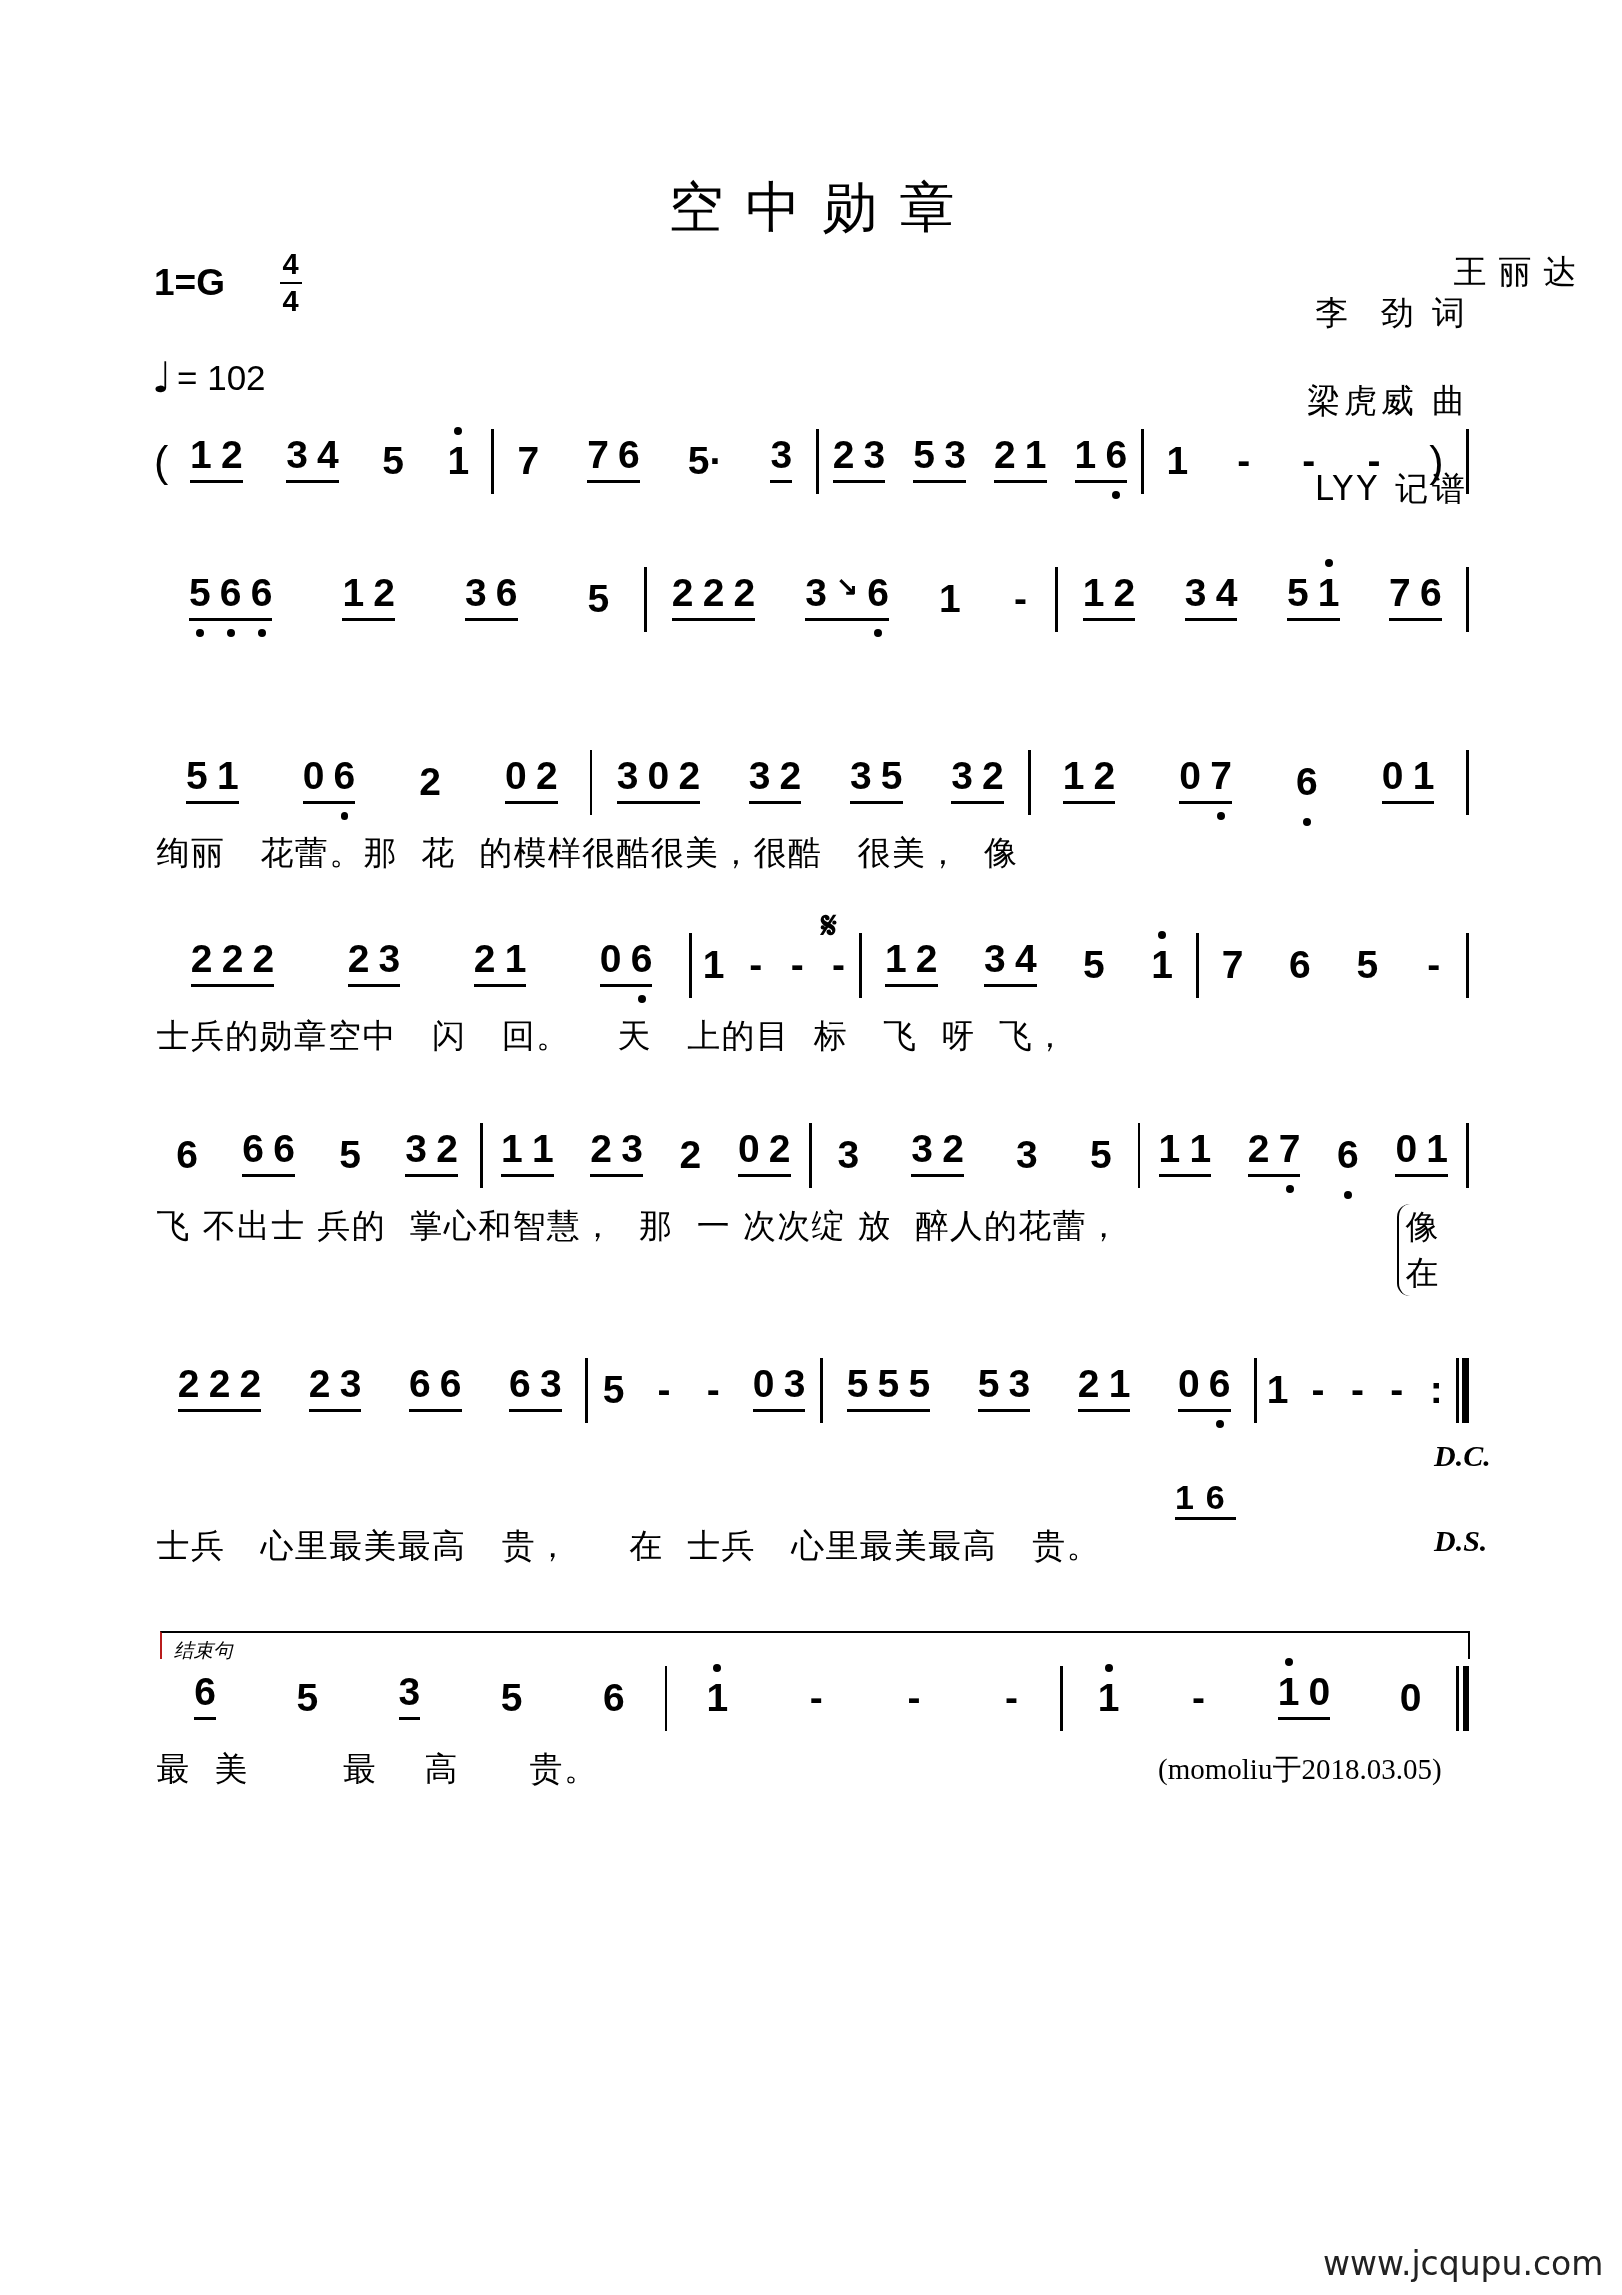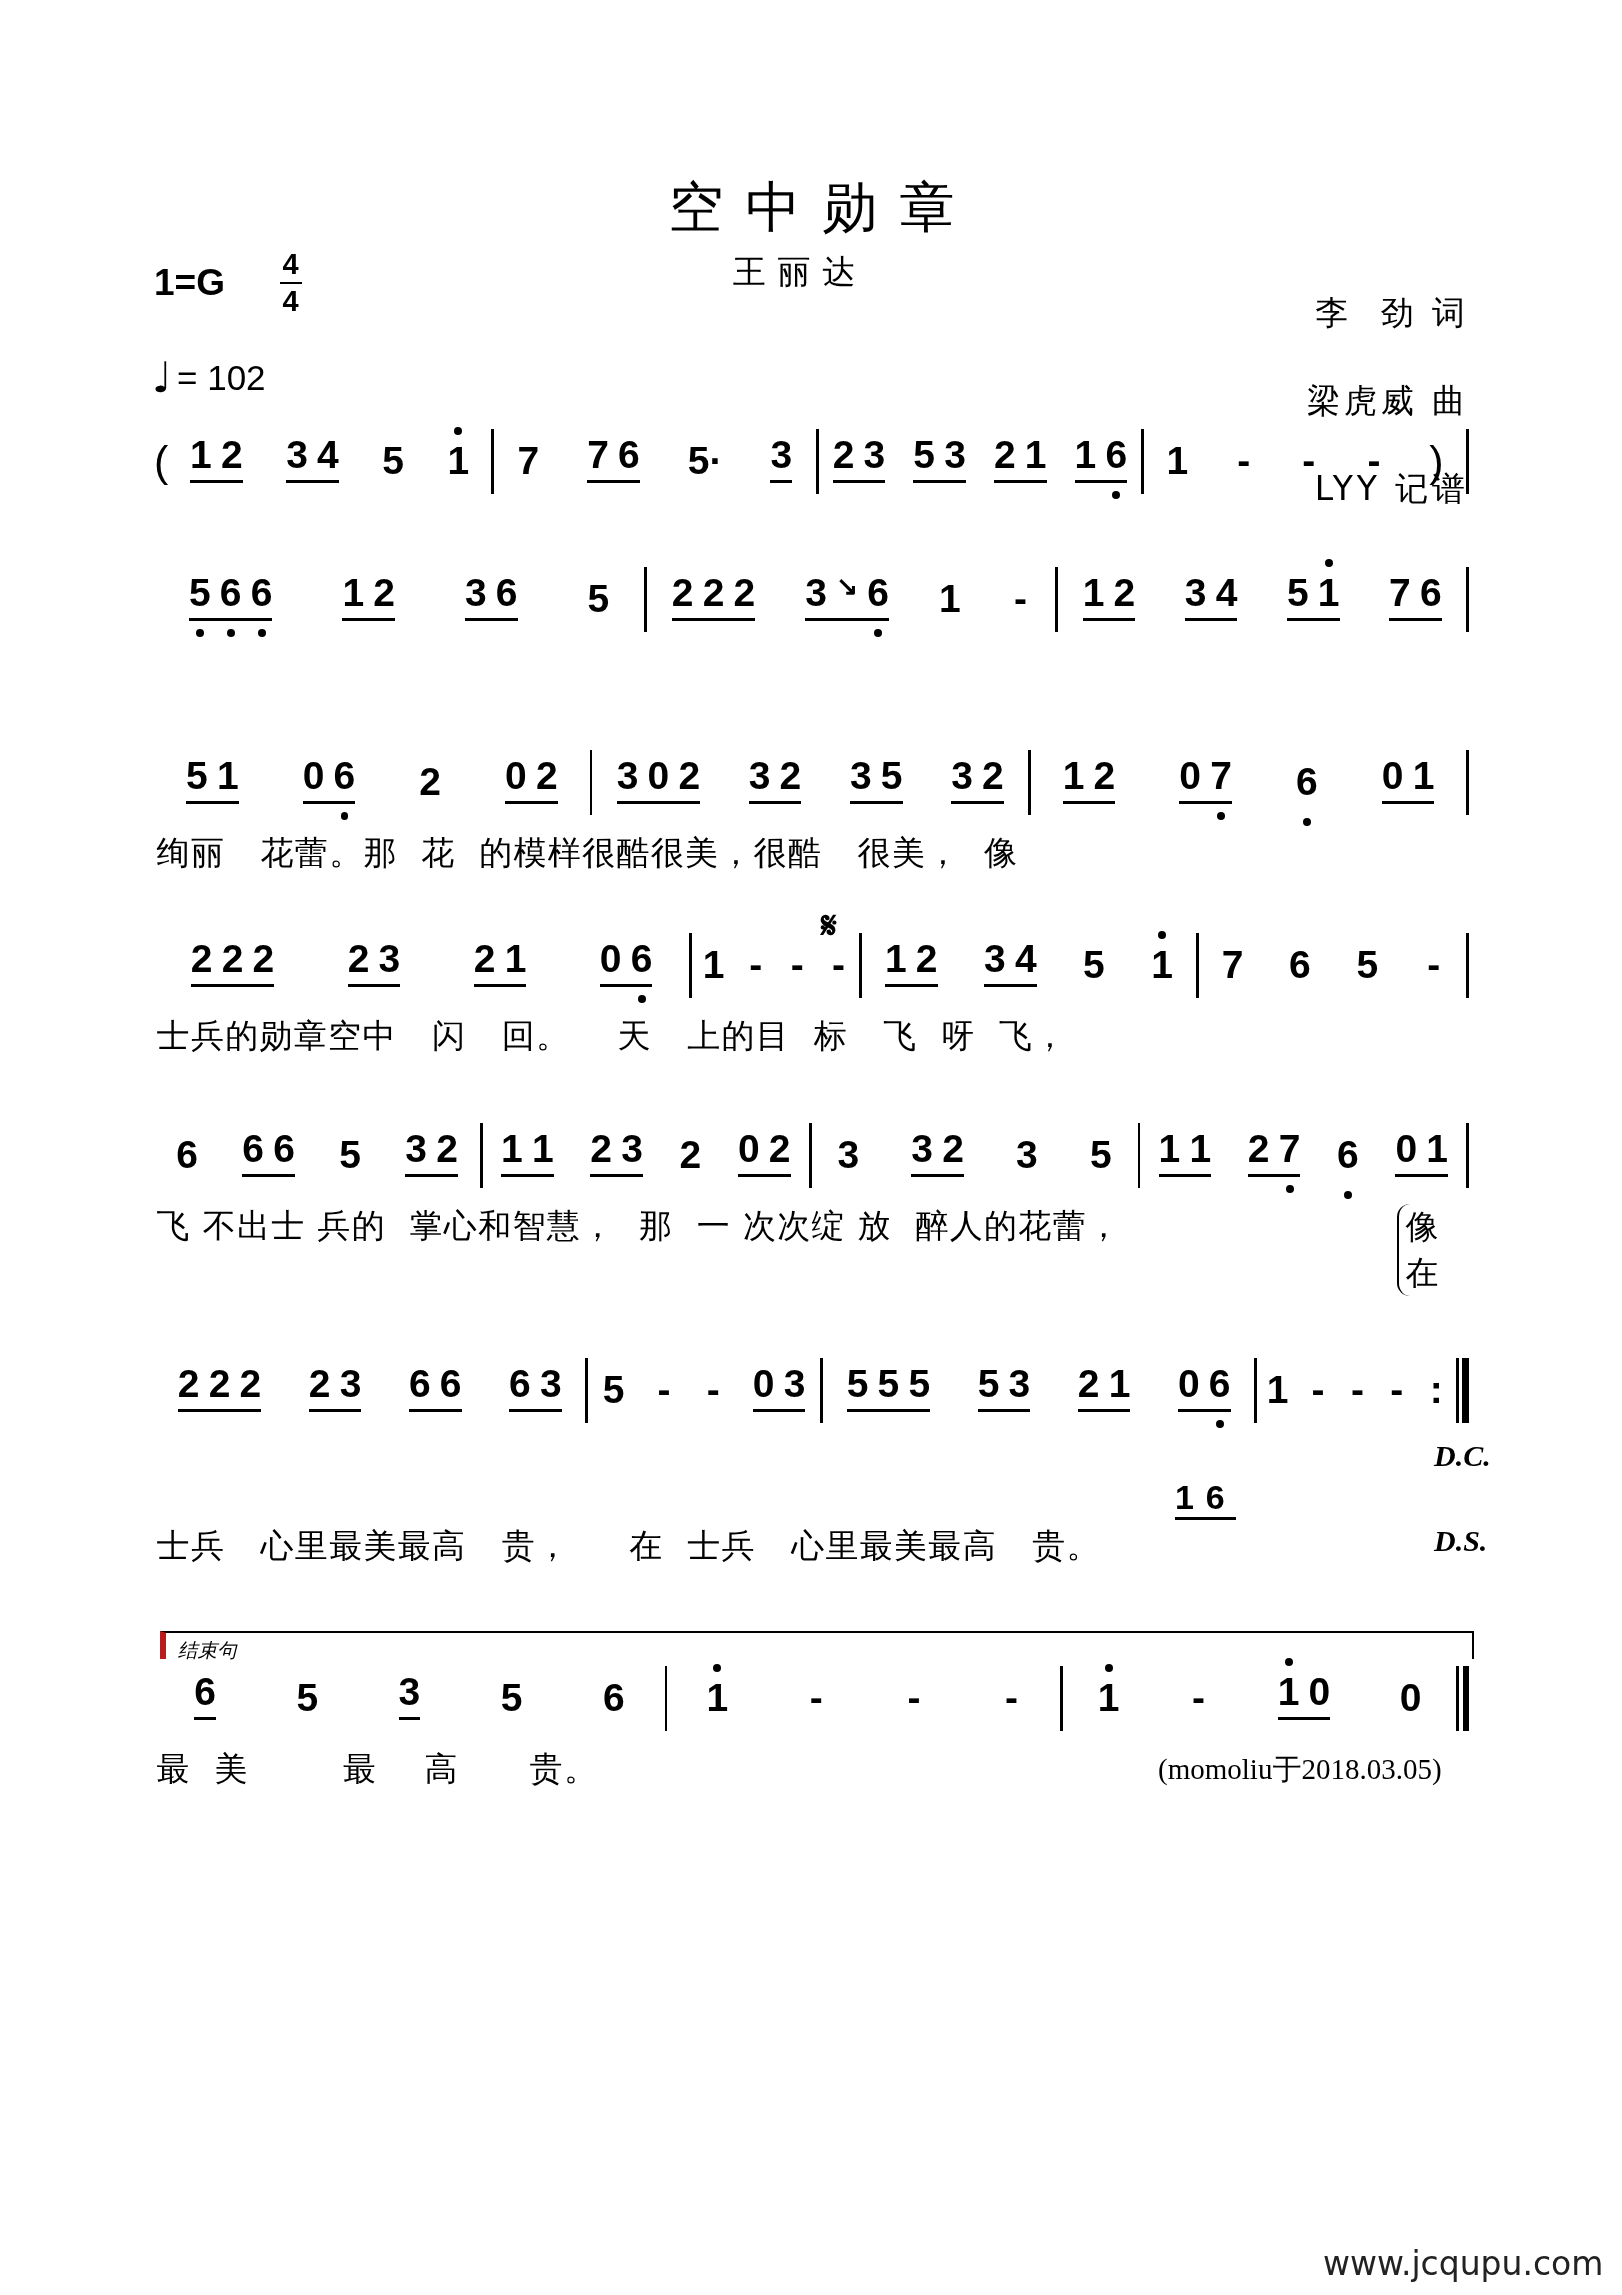--- a/index.html
+++ b/index.html
@@ -1,19 +1,19 @@
 <!DOCTYPE html>
 <html style="font-size:10.5px"><head>
 <meta charset="utf-8">
 <style>
   html, body { margin:0; padding:0; background:#ffffff; }
   body { width:1623px; height:2295px; position:relative; overflow:hidden; color:#000; }
   .abs { position:absolute; }
   .title { left:0; width:1623px; top:171px; text-align:center; font-family:"DejaVu Sans", sans-serif; font-size:55px; letter-spacing:22px; text-indent:22px; }
-  .singer { left:0; width:1588px; top:250px; text-align:center; font-family:"DejaVu Sans", sans-serif; font-size:33px; letter-spacing:11.8px; text-indent:11.8px; }
+  .singer { left:0; width:1588px; top:250px; text-align:right; font-family:"DejaVu Sans", sans-serif; font-size:33px; letter-spacing:11.8px; text-indent:11.8px; }
   .credits { right:154px; top:249px; text-align:right; font-family:"DejaVu Sans", sans-serif; font-size:33px; line-height:48px; }
   .credit-line { white-space:pre; letter-spacing:3.9px;margin-top:40px; }
   .key { left:154px; top:250px; font-family:"Liberation Sans", sans-serif; font-weight:bold; font-size:37px; display:flex; align-items:center;gap:39px; }
   .timesig { display:inline-flex; flex-direction:column; align-items:center; margin-left:15.7px; font-size:29px; line-height:29px; }
   .timesig .bar { width:22px; height:2.6px; background:#000; margin:2.6px 0; }
   .tempo { left:152px; top:353px; font-family:"Liberation Sans", sans-serif; font-size:35px; display:flex; align-items:center; }
   .note-glyph { font-size:42px; margin-right:5.2px; font-family:"DejaVu Sans", sans-serif; }
 
   .system { position:absolute; left:154px; width:1315px; }
   .staff { position:relative; height:98px; display:flex; align-items:center; font-family:"Liberation Sans", sans-serif; font-weight:bold; font-size:39px; }
@@ -26,21 +26,21 @@
   .group.u1::after { content:""; position:absolute; left:0; right:0; bottom:6.5px; height:3.3px; background:#000; }
   .n { position:relative; display:inline-block; min-width:19.6px; text-align:center; }
   .n.hi::before { content:""; position:absolute; left:50%; top:-11.8px; width:7.9px; height:7.9px; margin-left:-3.9px; border-radius:50%; background:#000; }
   .n.lo::after { content:""; position:absolute; left:50%; bottom:-22px; width:7.9px; height:7.9px; margin-left:-3.9px; border-radius:50%; background:#000; }
   .paren { font-weight:normal; font-size:43px; }
   .lyrics { display:flex; justify-content:space-between; font-family:"DejaVu Sans", sans-serif; font-size:33px; letter-spacing:1.3px; white-space:pre; padding-left:2.6px; }
   .dcds { font-family:"Liberation Serif", serif; font-style:italic; font-weight:bold; font-size:30px; }
   .segno { font-family:"DejaVu Serif", serif; font-size:37px; font-weight:bold; }
   .watermark { right:19.6px; bottom:11.8px; font-family:"DejaVu Sans", sans-serif; font-size:33px; color:#222; }
   .signature { font-family:"Liberation Serif", serif; font-size:29px; }
-  .coda-box { position:absolute; left:160px; top:1631px; width:1306px; height:26px; border-top:2.6px solid #000; border-left:6px solid #b91c1c; border-right:2px solid #000; }
+  .coda-box { position:absolute; left:160px; top:1631px; width:1306px; height:26px; border-top:2.6px solid #000; border-left:2px solid #b91c1c; border-right:2px solid #000; }
   .coda-label { position:absolute; left:11.8px; top:3.9px; font-family:"DejaVu Sans", sans-serif; font-size:19.6px; font-style:italic; }
 </style>
 </head>
 <body>
 
 <div class="abs title">空中勋章</div>
 <div class="abs singer">王丽达</div>
 <div class="abs key">
   <span>1=G</span>
   <span class="timesig">

